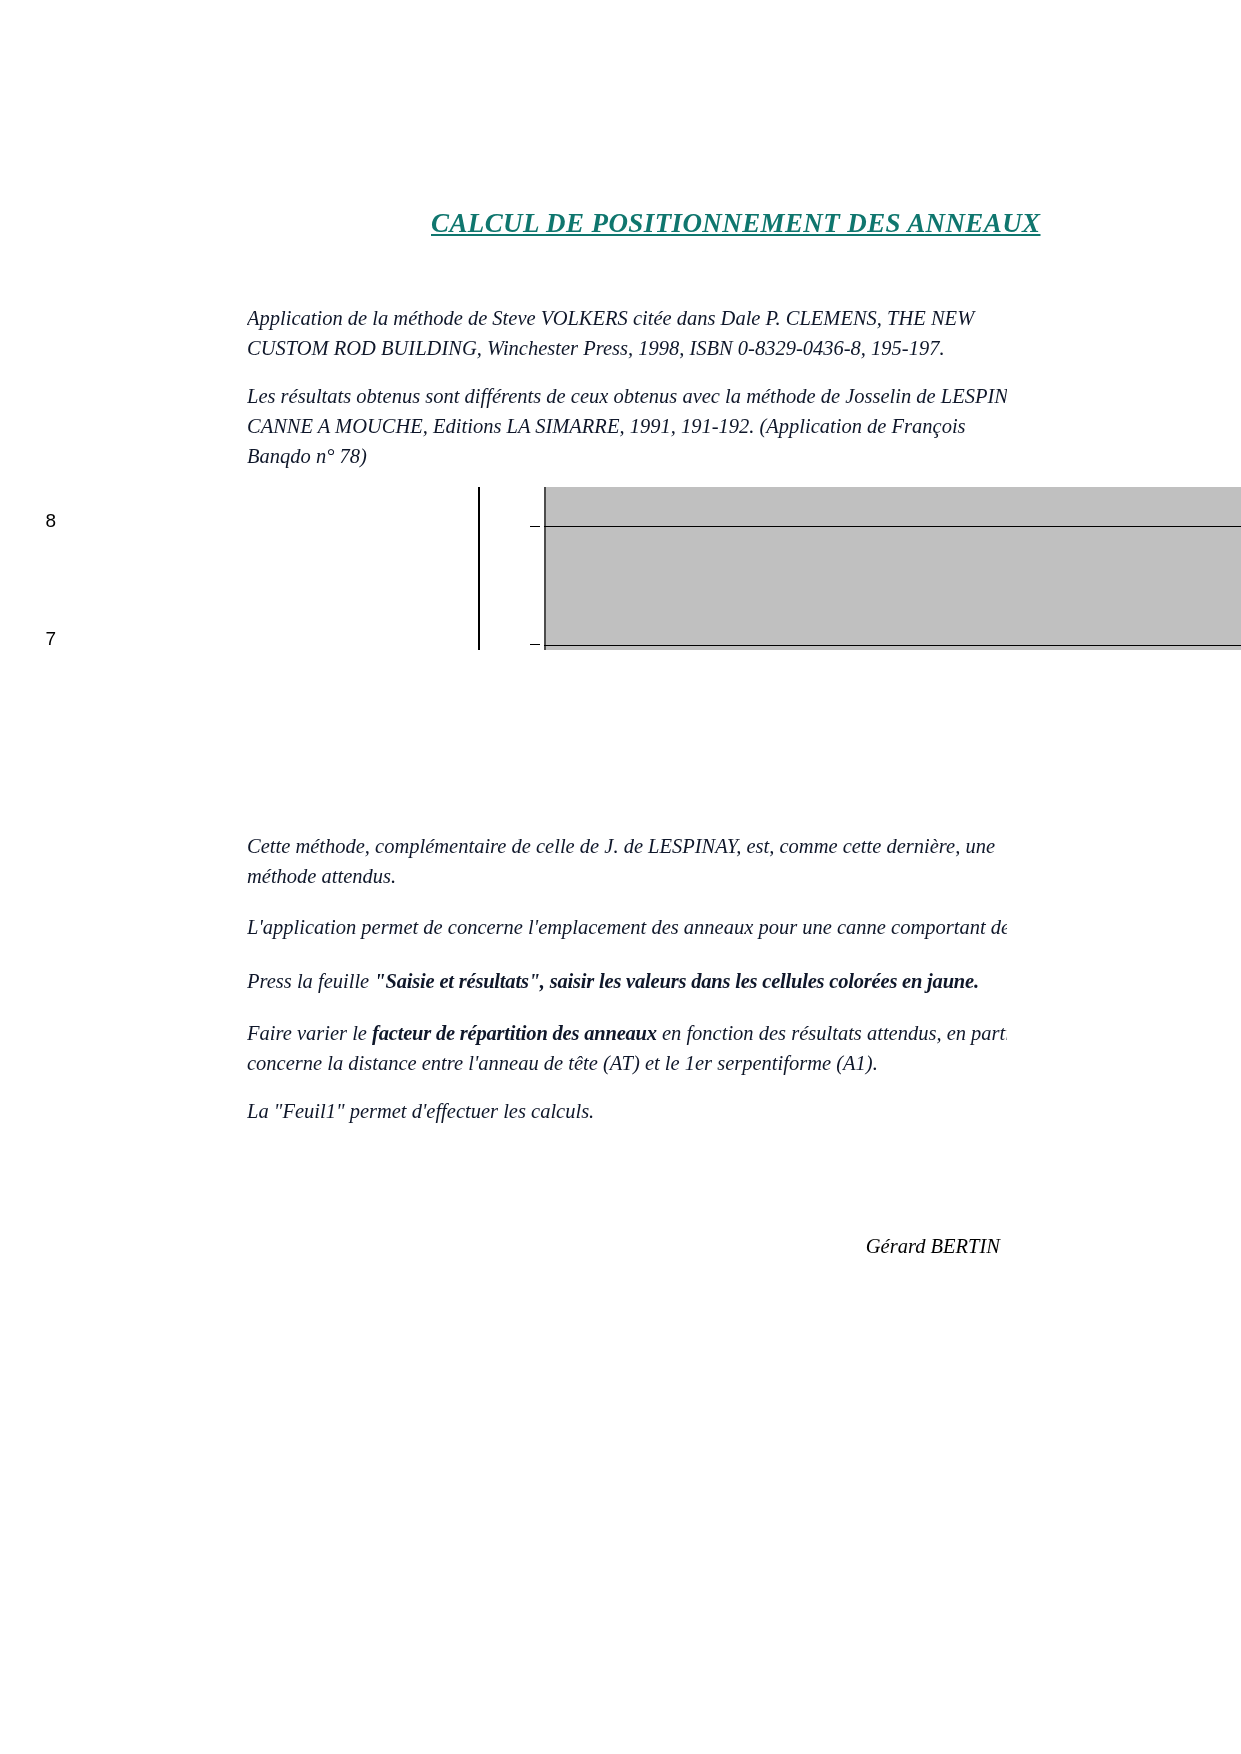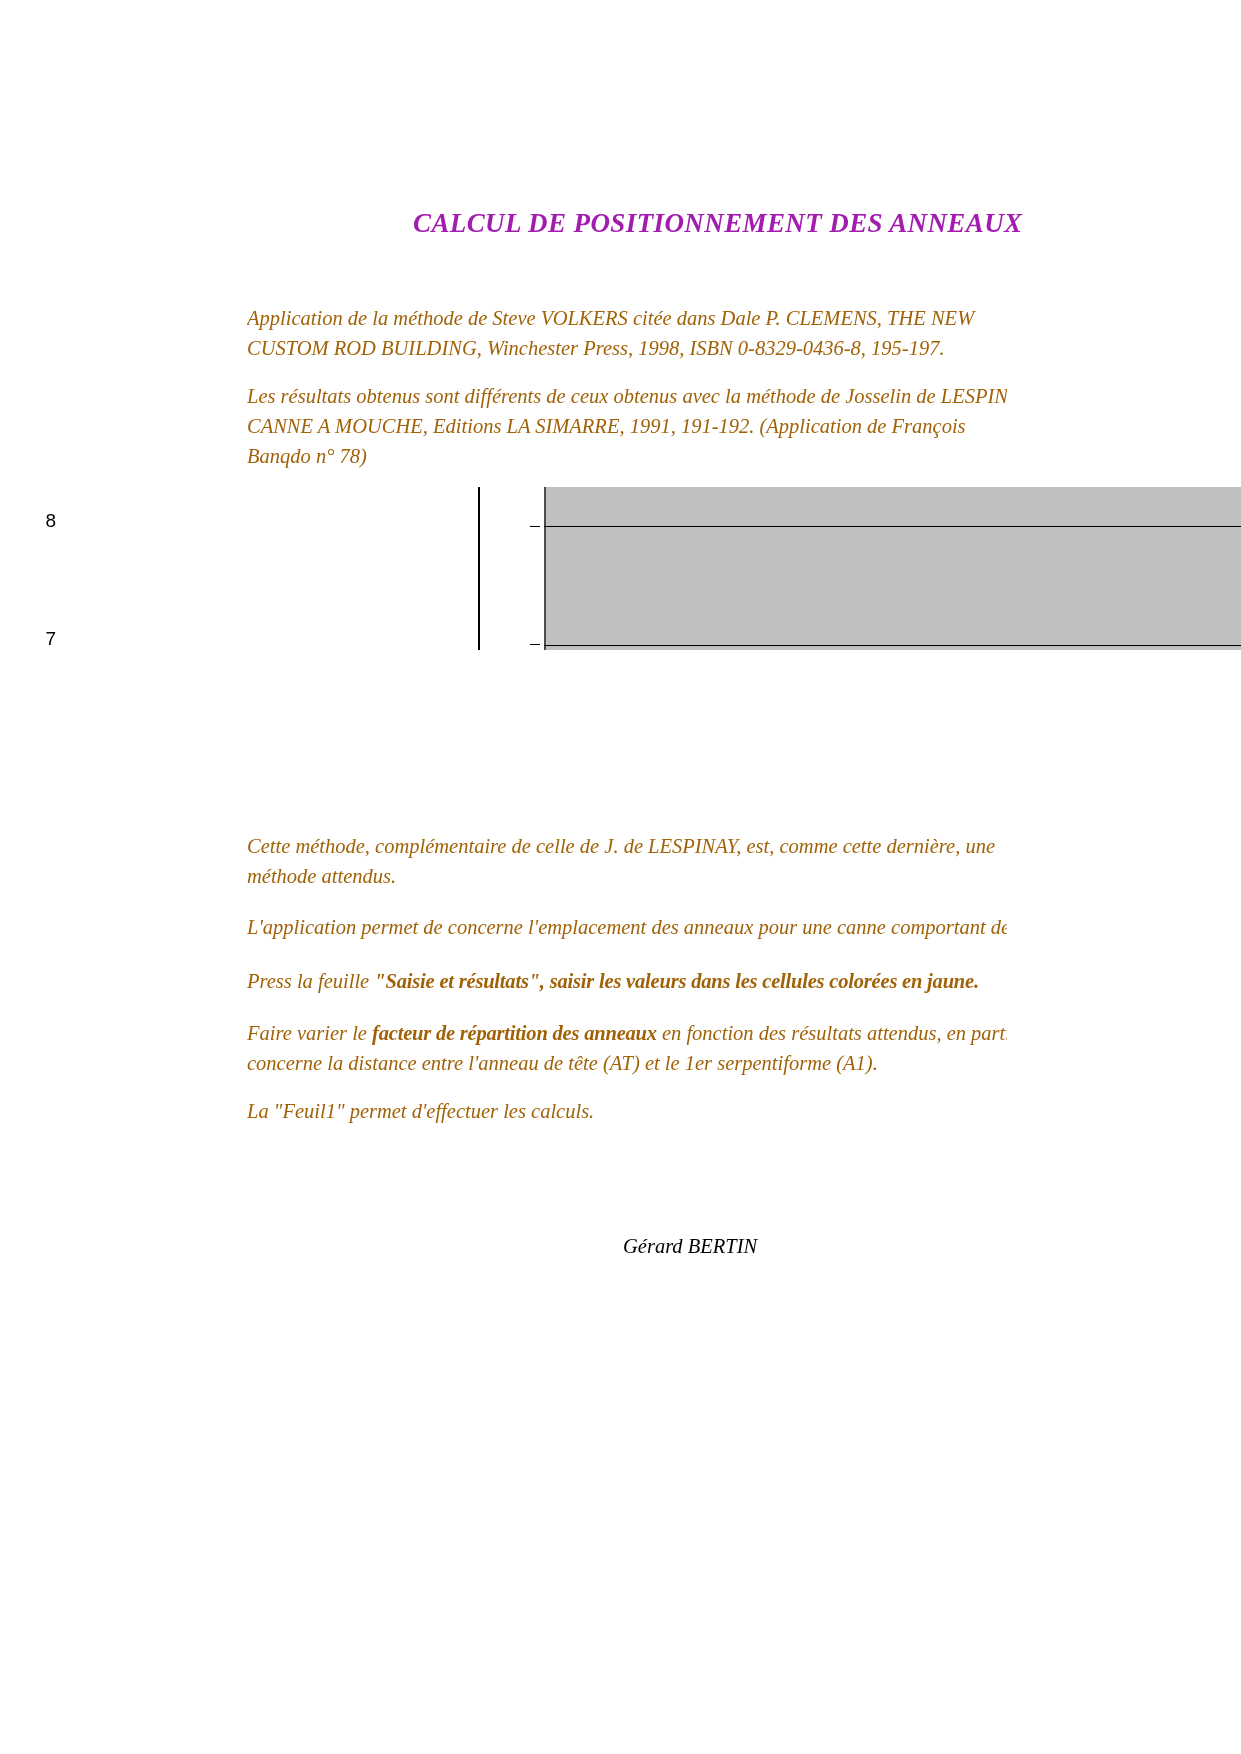--- a/index.html
+++ b/index.html
@@ -15,43 +15,44 @@
     height: 1754px;
     background: #ffffff;
     overflow: hidden;
     font-family: "Liberation Serif", "DejaVu Serif", serif;
     color: #000000;
   }
 
   
   .doc-title {
     position: absolute;
-    left: 413px;
+    left: 431px;
     top: 208px;
     width: 800px;
     white-space: nowrap;
     font-size: 27px;
     font-style: italic;
     font-weight: 700;
     letter-spacing: 0.4px;
     line-height: 1.15;
-    color: #a21caf;
+    color: #0f766e;
+    text-decoration: underline;
   }
 
   
   .text-col {
     position: absolute;
     left: 247px;
     width: 760px;          
     overflow: hidden;
     white-space: nowrap;
     font-size: 20.5px;
     font-style: italic;
     line-height: 30px;
-    color: #a16207;
+    color: #0f172a;
   }
 
   .text-col p {
     margin: 0;
     white-space: nowrap;
   }
 
   b, .bold {
     font-weight: 700;
     letter-spacing: -0.2px;
@@ -69,21 +70,21 @@
 
   
   .signature {
     position: absolute;
     left: 560px;
     top: 1232px;
     width: 440px;
     font-size: 20.5px;
     font-style: italic;
     line-height: 28px;
-    text-align: left;
+    text-align: right;
     color: #000;
   }
   .signature div { white-space: nowrap; }
   .sig-name { padding-left: 63px; }
   .sig-mail { padding-left: 30px; }
 
   
   .chart {
     position: absolute;
     left: 478px;

